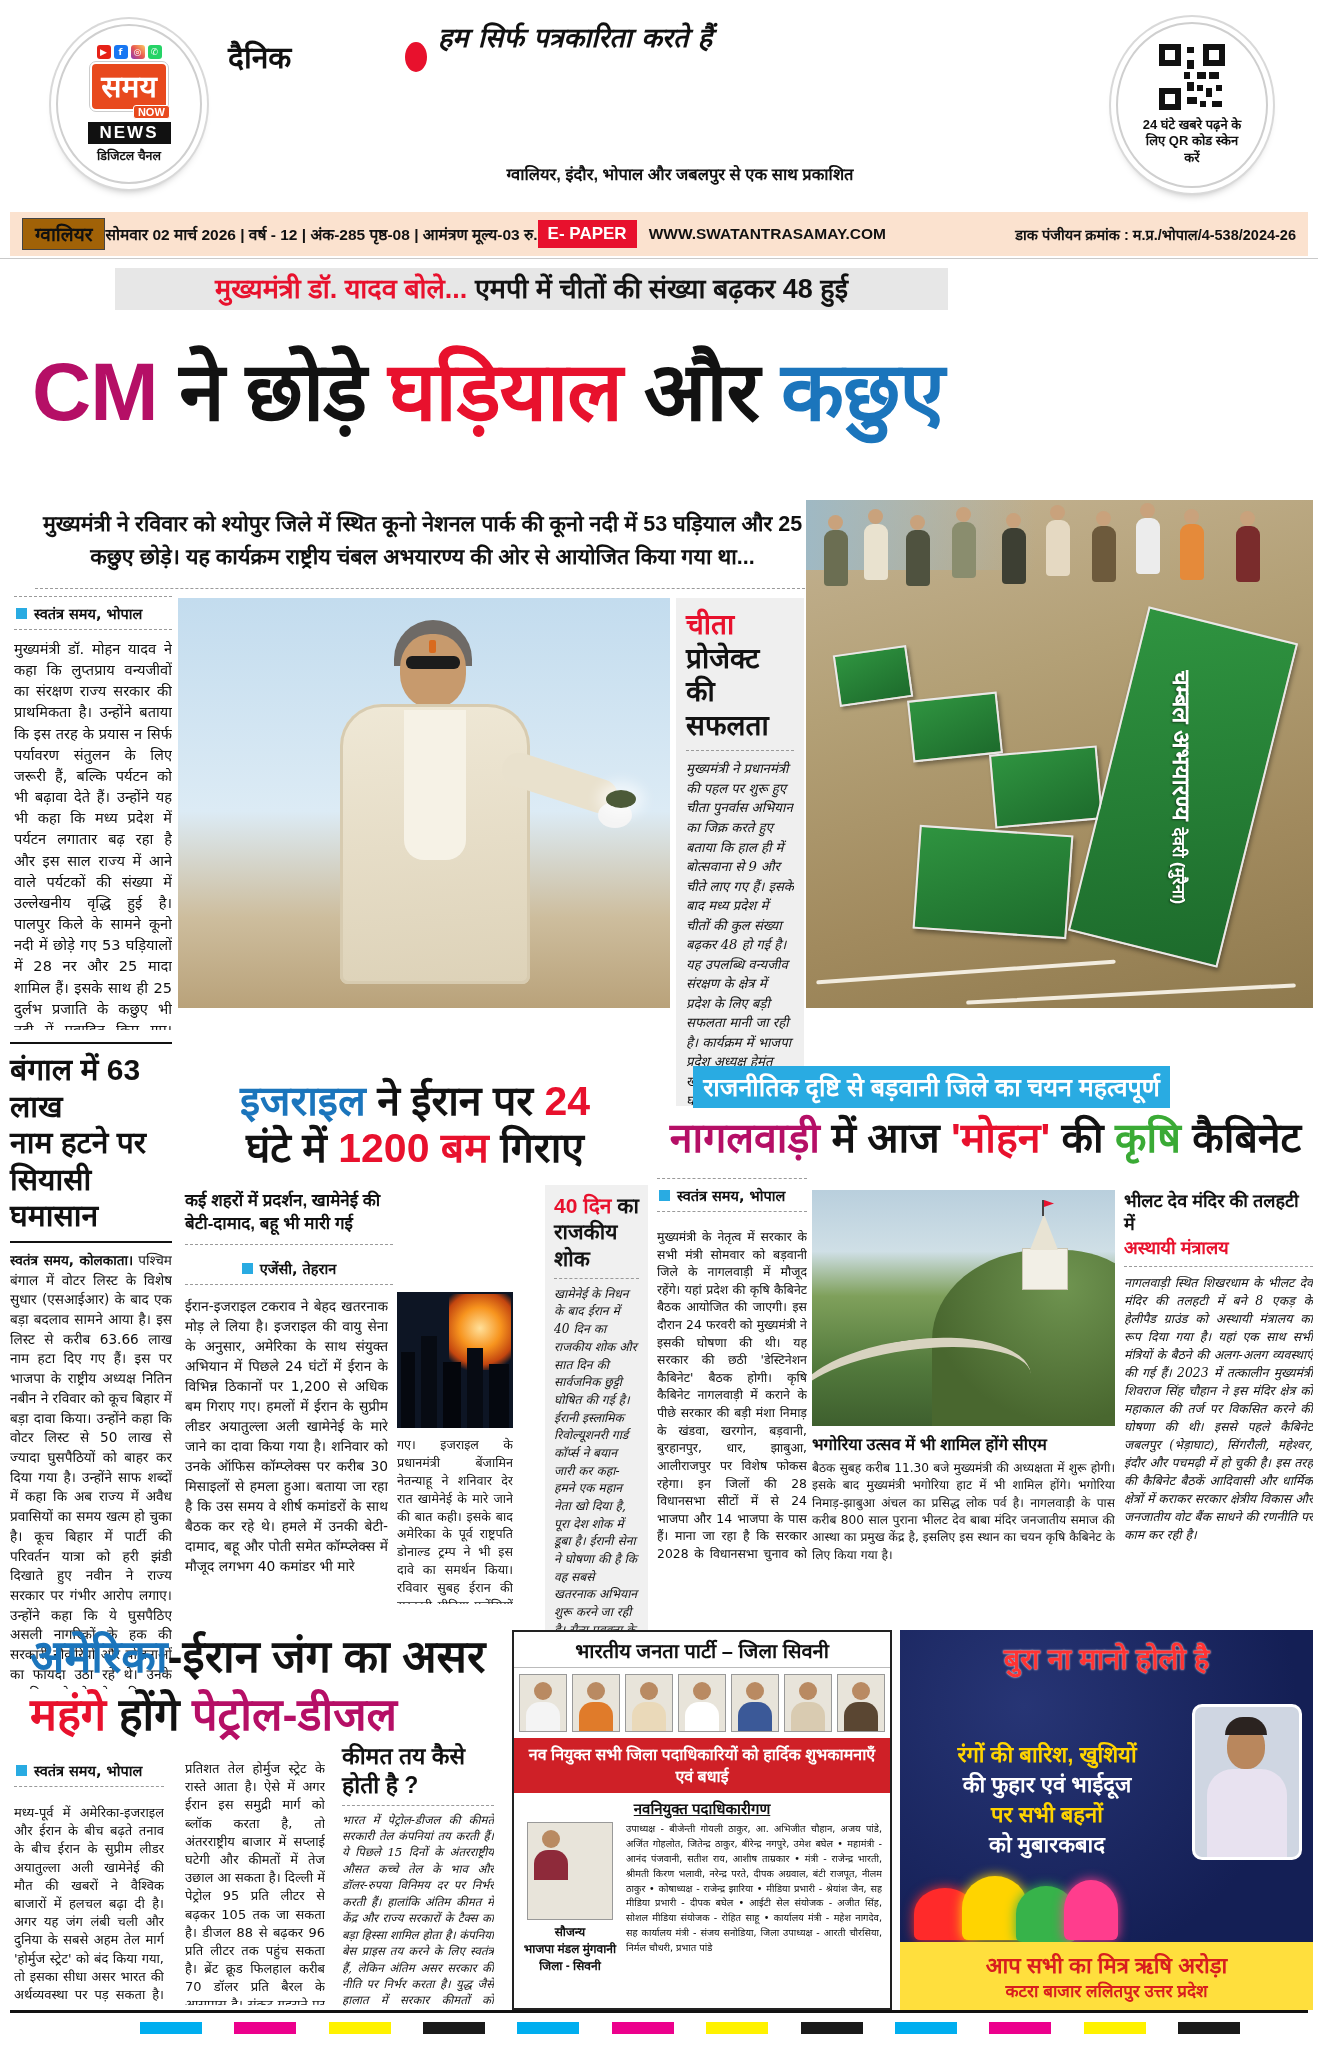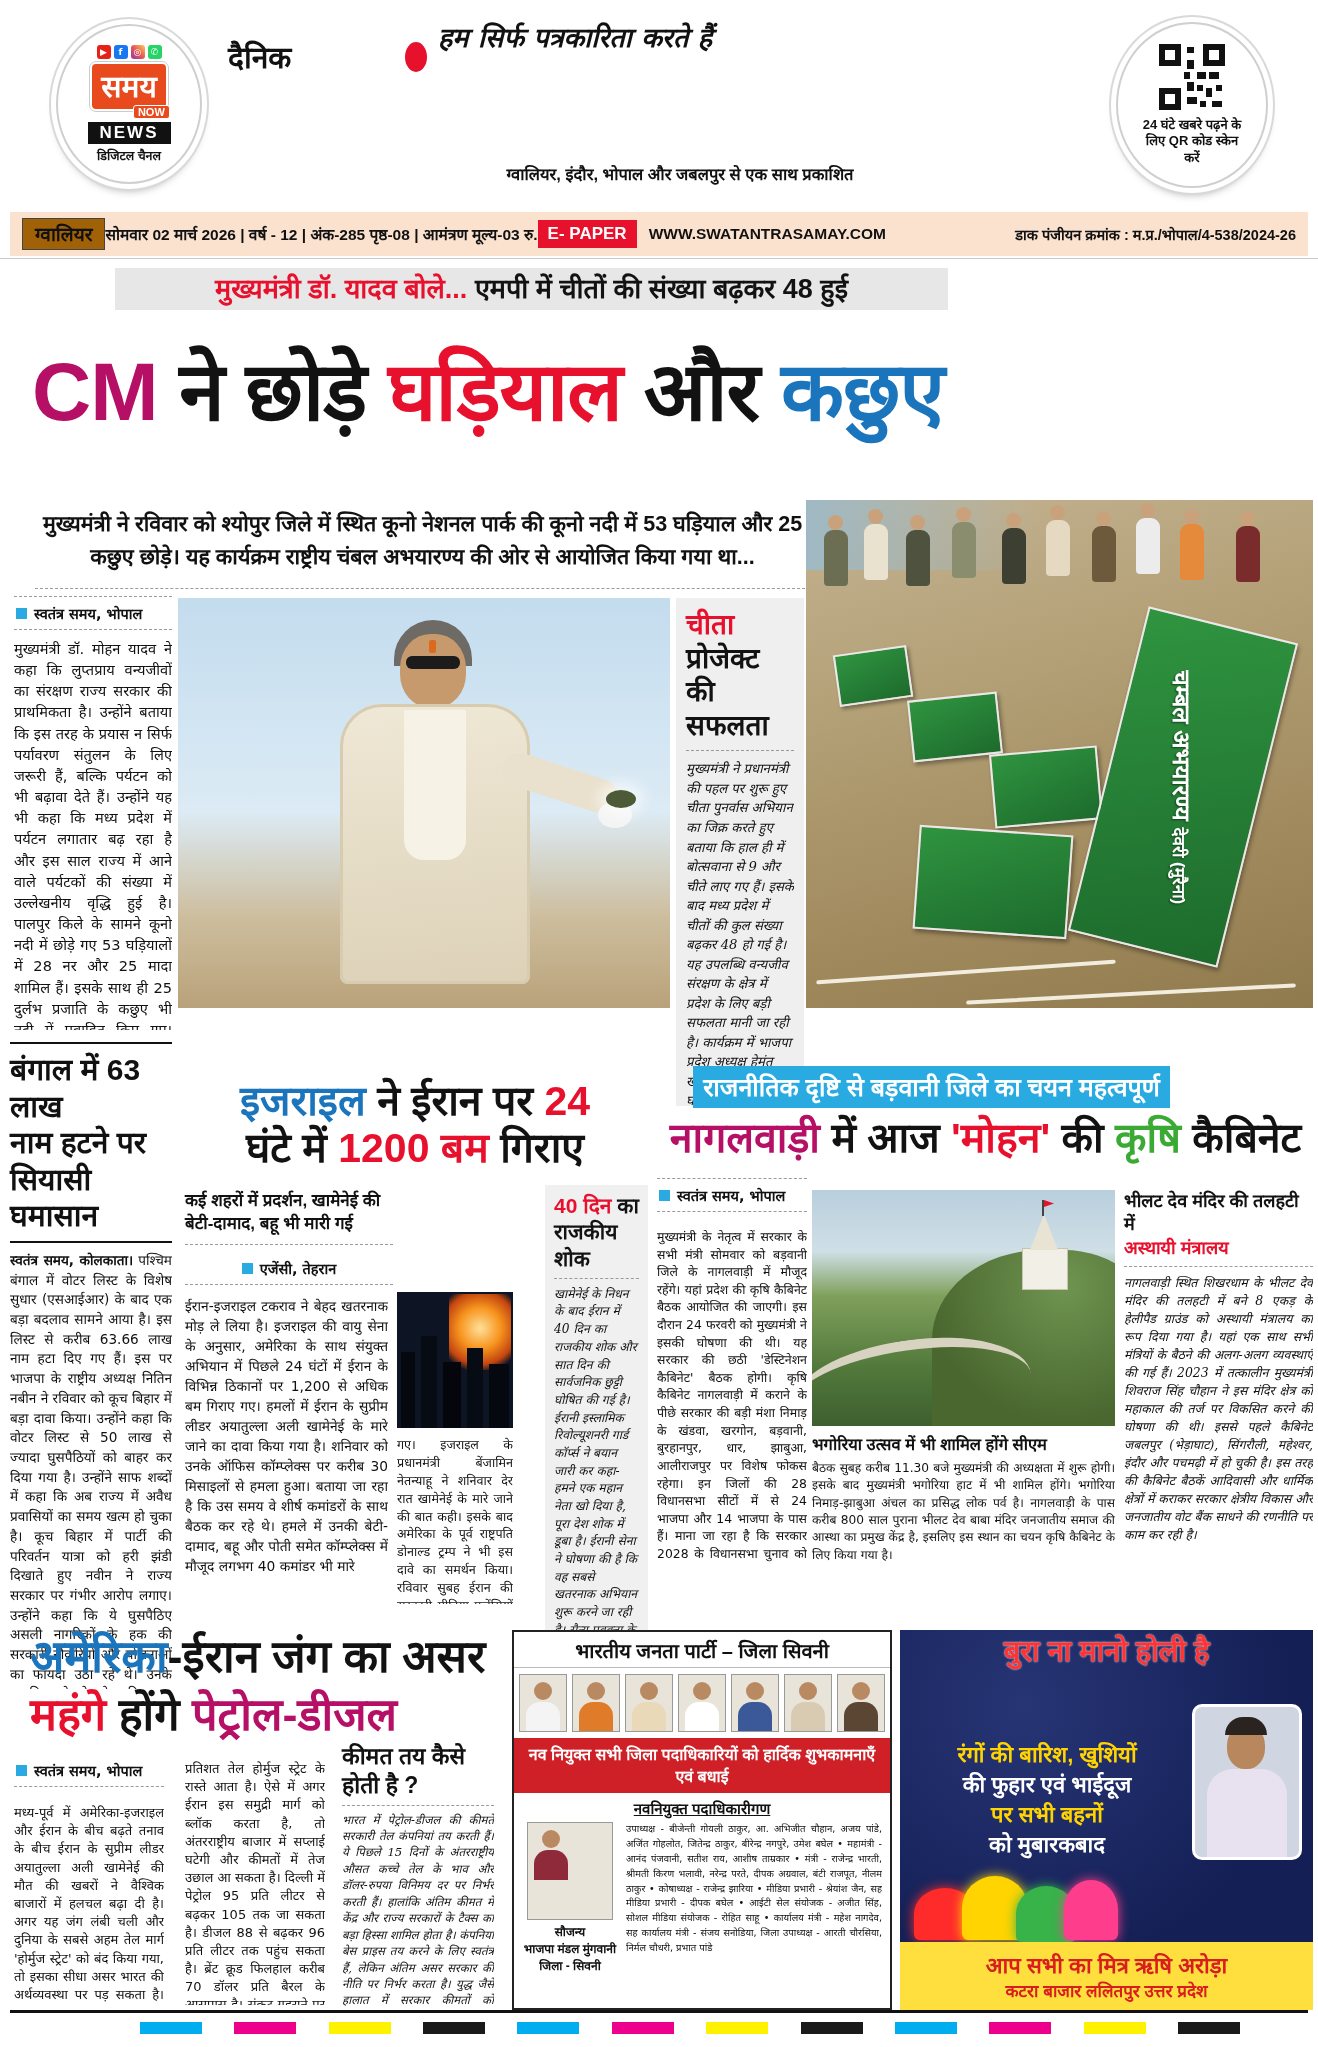--- a/index.html
+++ b/index.html
@@ -281,21 +281,21 @@
         <div class="leader" style="width:84px;height:96px;margin:0 auto;--cl:#8e2a3a;"></div>
         <div class="hl" style="font-size:12px;margin-top:3px;">सौजन्य</div>
         <div class="hl" style="font-size:12px;">भाजपा मंडल मुंगवानी</div>
         <div class="hl" style="font-size:12px;">जिला - सिवनी</div>
       </div>
       <p class="just clip" style="margin:0;font-size:9.6px;line-height:1.55;max-height:150px;">उपाध्यक्ष - बीजेन्ती गोयली ठाकुर, आ. अभिजीत चौहान, अजय पांडे, अजिंत गोहलोत, जितेन्द्र ठाकुर, बीरेन्द्र नगपुरे, उमेश बघेल • महामंत्री - आनंद पंजवानी, सतीश राय, आशीष ताम्रकार • मंत्री - राजेन्द्र भारती, श्रीमती किरण भलावी, नरेन्द्र परते, दीपक अग्रवाल, बंटी राजपूत, नीलम ठाकुर • कोषाध्यक्ष - राजेन्द्र झारिया • मीडिया प्रभारी - श्रेयांश जैन, सह मीडिया प्रभारी - दीपक बघेल • आईटी सेल संयोजक - अजीत सिंह, सोशल मीडिया संयोजक - रोहित साहू • कार्यालय मंत्री - महेश नागदेव, सह कार्यालय मंत्री - संजय सनोडिया, जिला उपाध्यक्ष - आरती चौरसिया, निर्मल चौधरी, प्रभात पांडे</p>
     </div>
   </div>
 
   <div class="abs clip" style="left:900px;top:1630px;width:413px;height:380px;background:radial-gradient(circle at 30% 20%,#273575,#141f55 65%);">
-    <div class="hl center" style="margin-top:0;font-size:29px;color:#ff3333;text-shadow:0 0 2px #fff;">बुरा ना मानो होली है</div>
+    <div class="hl center" style="margin-top:8px;font-size:29px;color:#ff3333;text-shadow:0 0 2px #fff;">बुरा ना मानो होली है</div>
     <div class="abs" style="left:12px;top:108px;width:270px;text-align:center;">
       <div class="hl" style="font-size:22px;color:#ffd400;">रंगों की बारिश, खुशियों</div>
       <div class="hl" style="font-size:22px;color:#ffffff;">की फुहार एवं भाईदूज</div>
       <div class="hl" style="font-size:22px;color:#ffd400;">पर सभी बहनों</div>
       <div class="hl" style="font-size:22px;color:#ffffff;">को मुबारकबाद</div>
     </div>
     <div class="photo" style="left:292px;top:74px;width:104px;height:150px;border-radius:10px;border:3px solid #fff;background:#cfd6e2;">
       <div class="abs" style="left:32px;top:18px;width:38px;height:44px;border-radius:46%;background:#b9875d;"></div>
       <div class="abs" style="left:30px;top:10px;width:42px;height:18px;border-radius:20px 20px 0 0;background:#2b2320;"></div>
       <div class="abs" style="left:12px;top:62px;width:80px;height:88px;border-radius:26px 26px 0 0;background:#e8e2f0;"></div>

